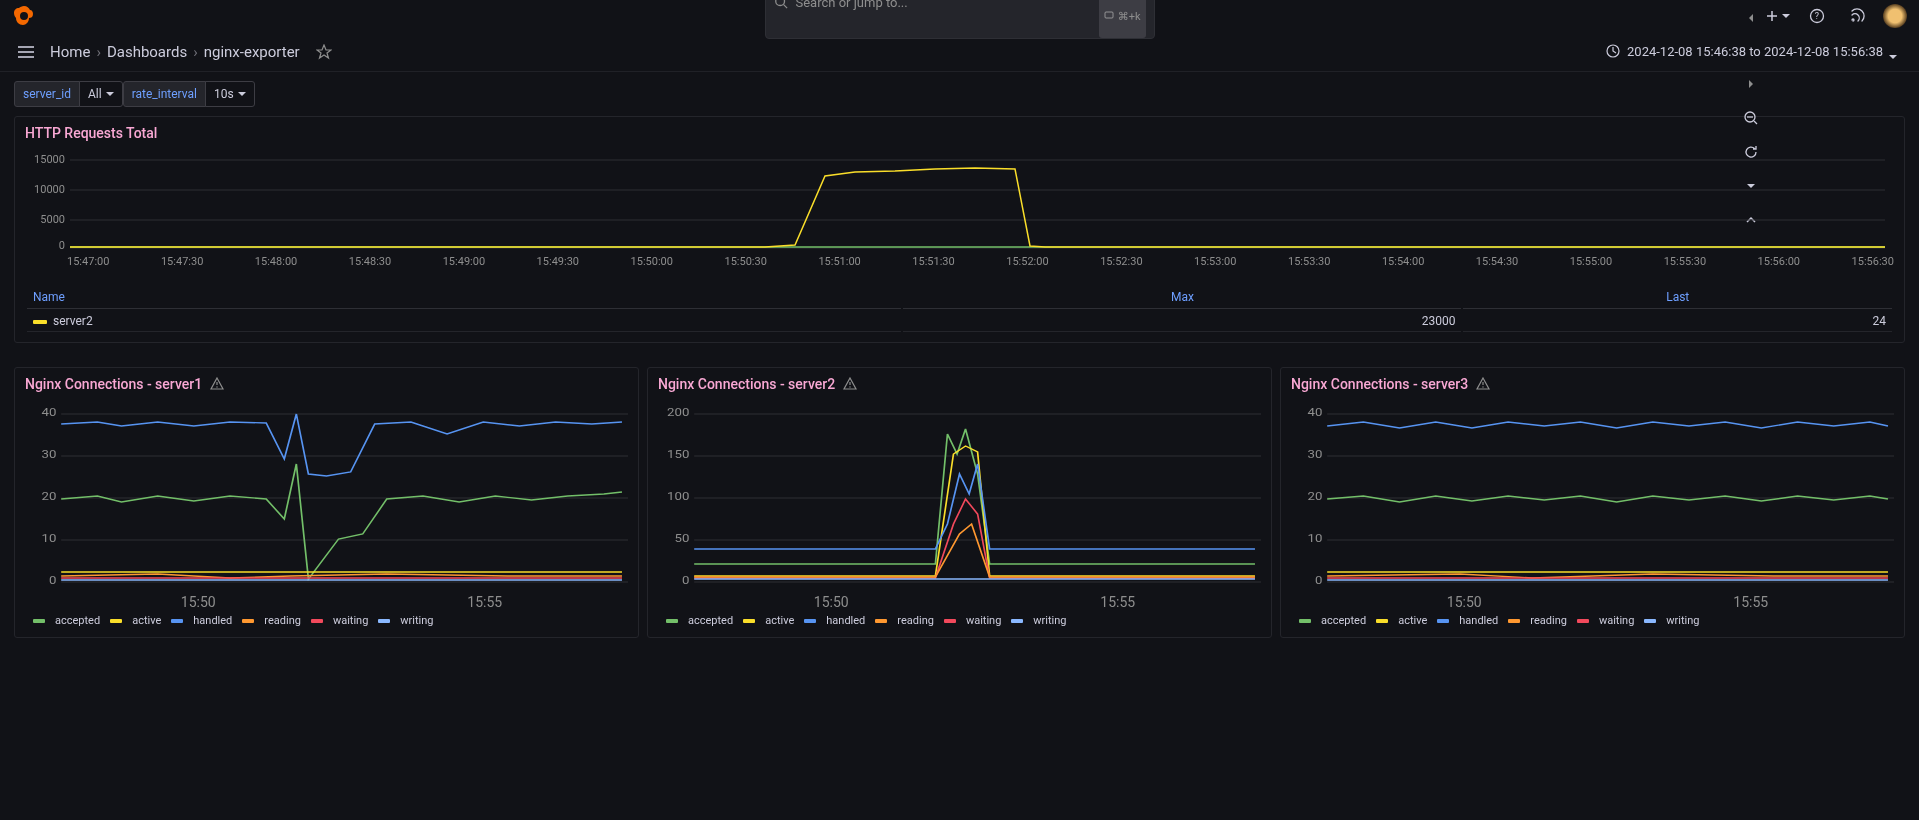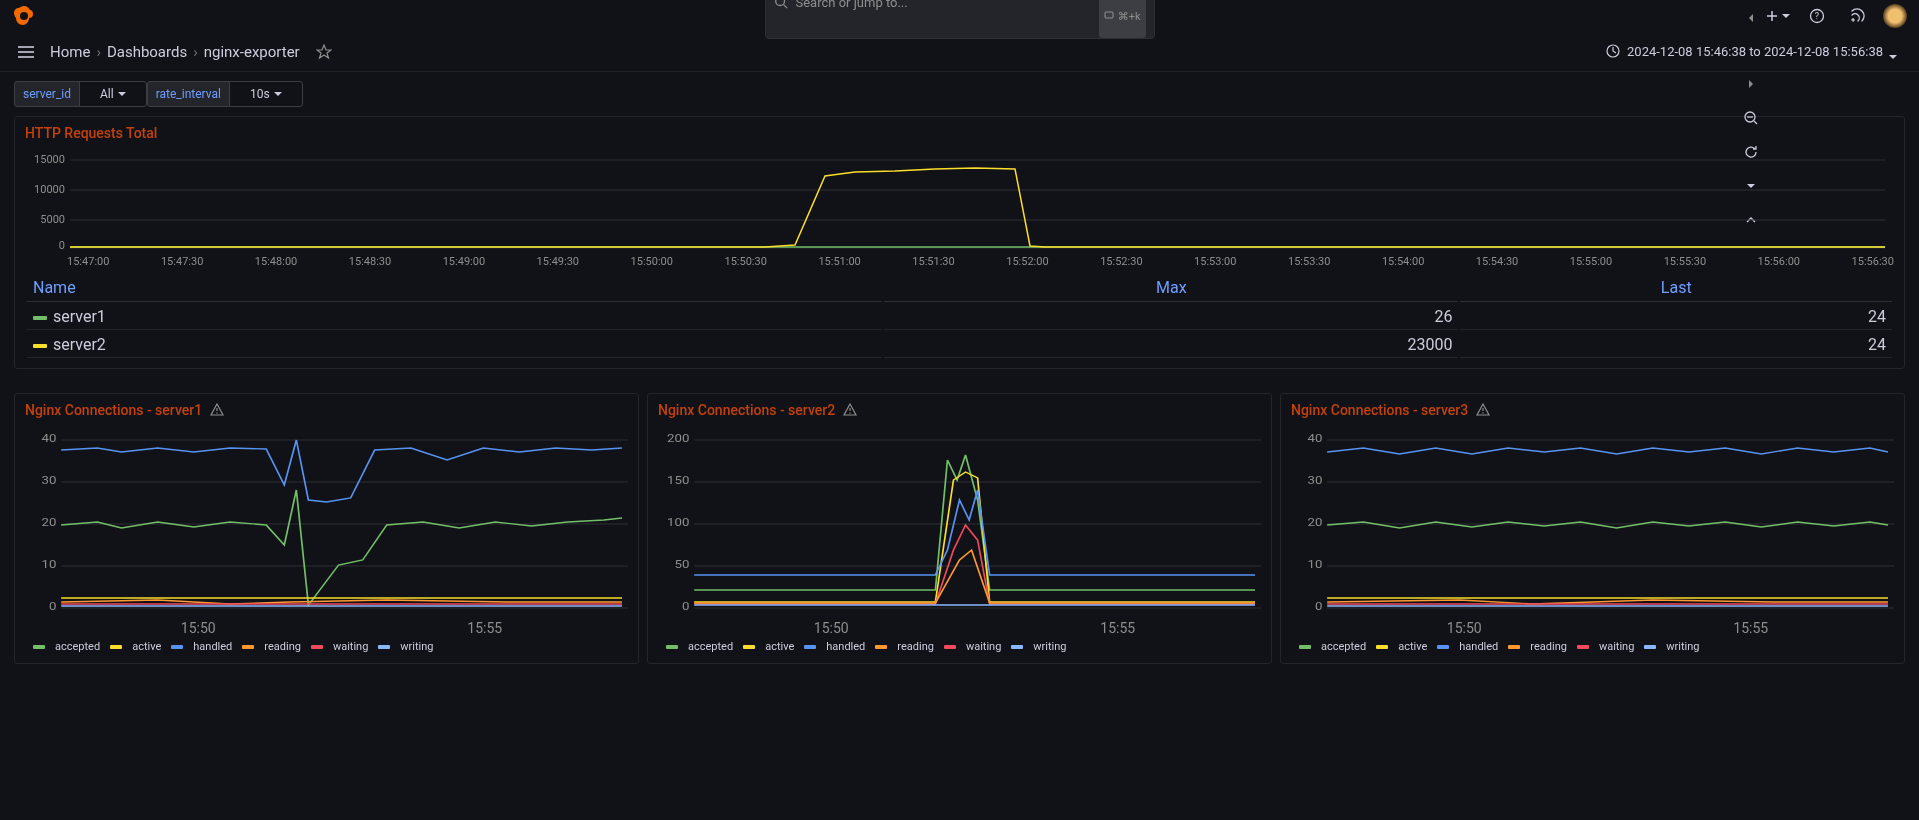--- a/index.html
+++ b/index.html
@@ -23,30 +23,30 @@
 .breadcrumb .sep { color: #6e6e76; }
 .star { color: #6e6e76; cursor: pointer; }
 .navrow-right { margin-left: auto; display: flex; align-items: center; gap: 6px; flex-direction: column; }
 .btn { background: #24252b; border: 1px solid #3d3d44; color: #ccccdc; padding: 5px 10px; border-radius: 3px; font-size: 13px; cursor: pointer; display: flex; align-items: center; gap: 4px; }
 .btn-primary { background: #a21caf; border-color: #3871dc; color: #fff; }
 .time-picker { background: transparent; border: none; display: flex; align-items: flex-end; gap: 6px; padding: 5px 10px; cursor: pointer; color: #ccccdc; font-size: 13px; }
 
 
 .varrow { height: 44px; display: flex; align-items: center; padding: 8px 14px; gap: 0; }
 .var-label { background: #24252b; border: 1px solid #3d3d44; padding: 5px 8px; border-radius: 3px 0 0 3px; color: #6e9fff; font-size: 12px; }
-.var-value { background: #111217; border: 1px solid #3d3d44; padding: 5px 20px; border-radius: 0 3px 3px 0; margin-left: -1px; display: flex; align-items: center; gap: 4px; cursor: pointer; font-size: 12px; }
+.var-value { background: #111217; border: 1px solid #3d3d44; padding: 5px 8px; border-radius: 0 3px 3px 0; margin-left: -1px; display: flex; align-items: center; gap: 4px; cursor: pointer; font-size: 12px; }
 
 
 .panel { background: #111217; border: 1px solid #24252b; border-radius: 3px; margin: 0 14px 8px; }
-.panel-title { padding: 8px 10px; font-size: 14px; color: #c2410c; font-weight: 500; display: flex; align-items: center; gap: 8px; }
+.panel-title { padding: 8px 10px; font-size: 14px; color: #f9a8d4; font-weight: 500; display: flex; align-items: center; gap: 8px; }
 .panel-body { padding: 4px 10px 8px; }
 .chart { position: relative; }
 .chart svg { display: block; }
 .x-ticks { display: flex; justify-content: space-between; font-size: 11px; color: #8e8e8e; padding: 2px 0 0 42px; }
-.legend-table { width: 100%; font-size: 16px; margin-top: 4px; }
+.legend-table { width: 100%; font-size: 12px; margin-top: 16px; }
 .legend-table th { text-align: left; font-weight: 400; color: #6e9fff; padding: 4px 6px; border-bottom: 1px solid #2e2f35; }
 .legend-table th.r { text-align: center; }
 .legend-table td { padding: 3px 6px; border-bottom: 1px solid #24252b; }
 .legend-table td.r { text-align: right; }
 .swatch { display: inline-block; width: 14px; height: 4px; border-radius: 1px; margin-right: 6px; vertical-align: middle; }
 
 .row3 { display: flex; gap: 8px; padding: 16px 14px; }
 .row3 .panel { flex: 1; margin: 0; }
 .mini-legend { display: flex; flex-wrap: wrap; gap: 10px; font-size: 11px; padding: 4px 0 2px 8px; }
 .mini-legend span { display: flex; align-items: center; gap: 4px; }
@@ -244,25 +244,20 @@
     <table class="legend-table">
       <thead>
           <tr>
         <th>Name</th>
         <th class="r">Max</th>
         <th class="r">Last</th>
       </tr>
         </thead>
       <tbody id="p1-legend">
           <tr>
-            <td><span class="swatch" style="background:#73bf69"></span>server1</td>
-            <td class="r">26</td>
-            <td class="r">24</td>
-          </tr>
-          <tr>
             <td><span class="swatch" style="background:#fade2a"></span>server2</td>
             <td class="r">23000</td>
             <td class="r">24</td>
           </tr>
         </tbody>
     </table>
   </div>
 </div>
 
 <div class="row3" id="conn-row">

